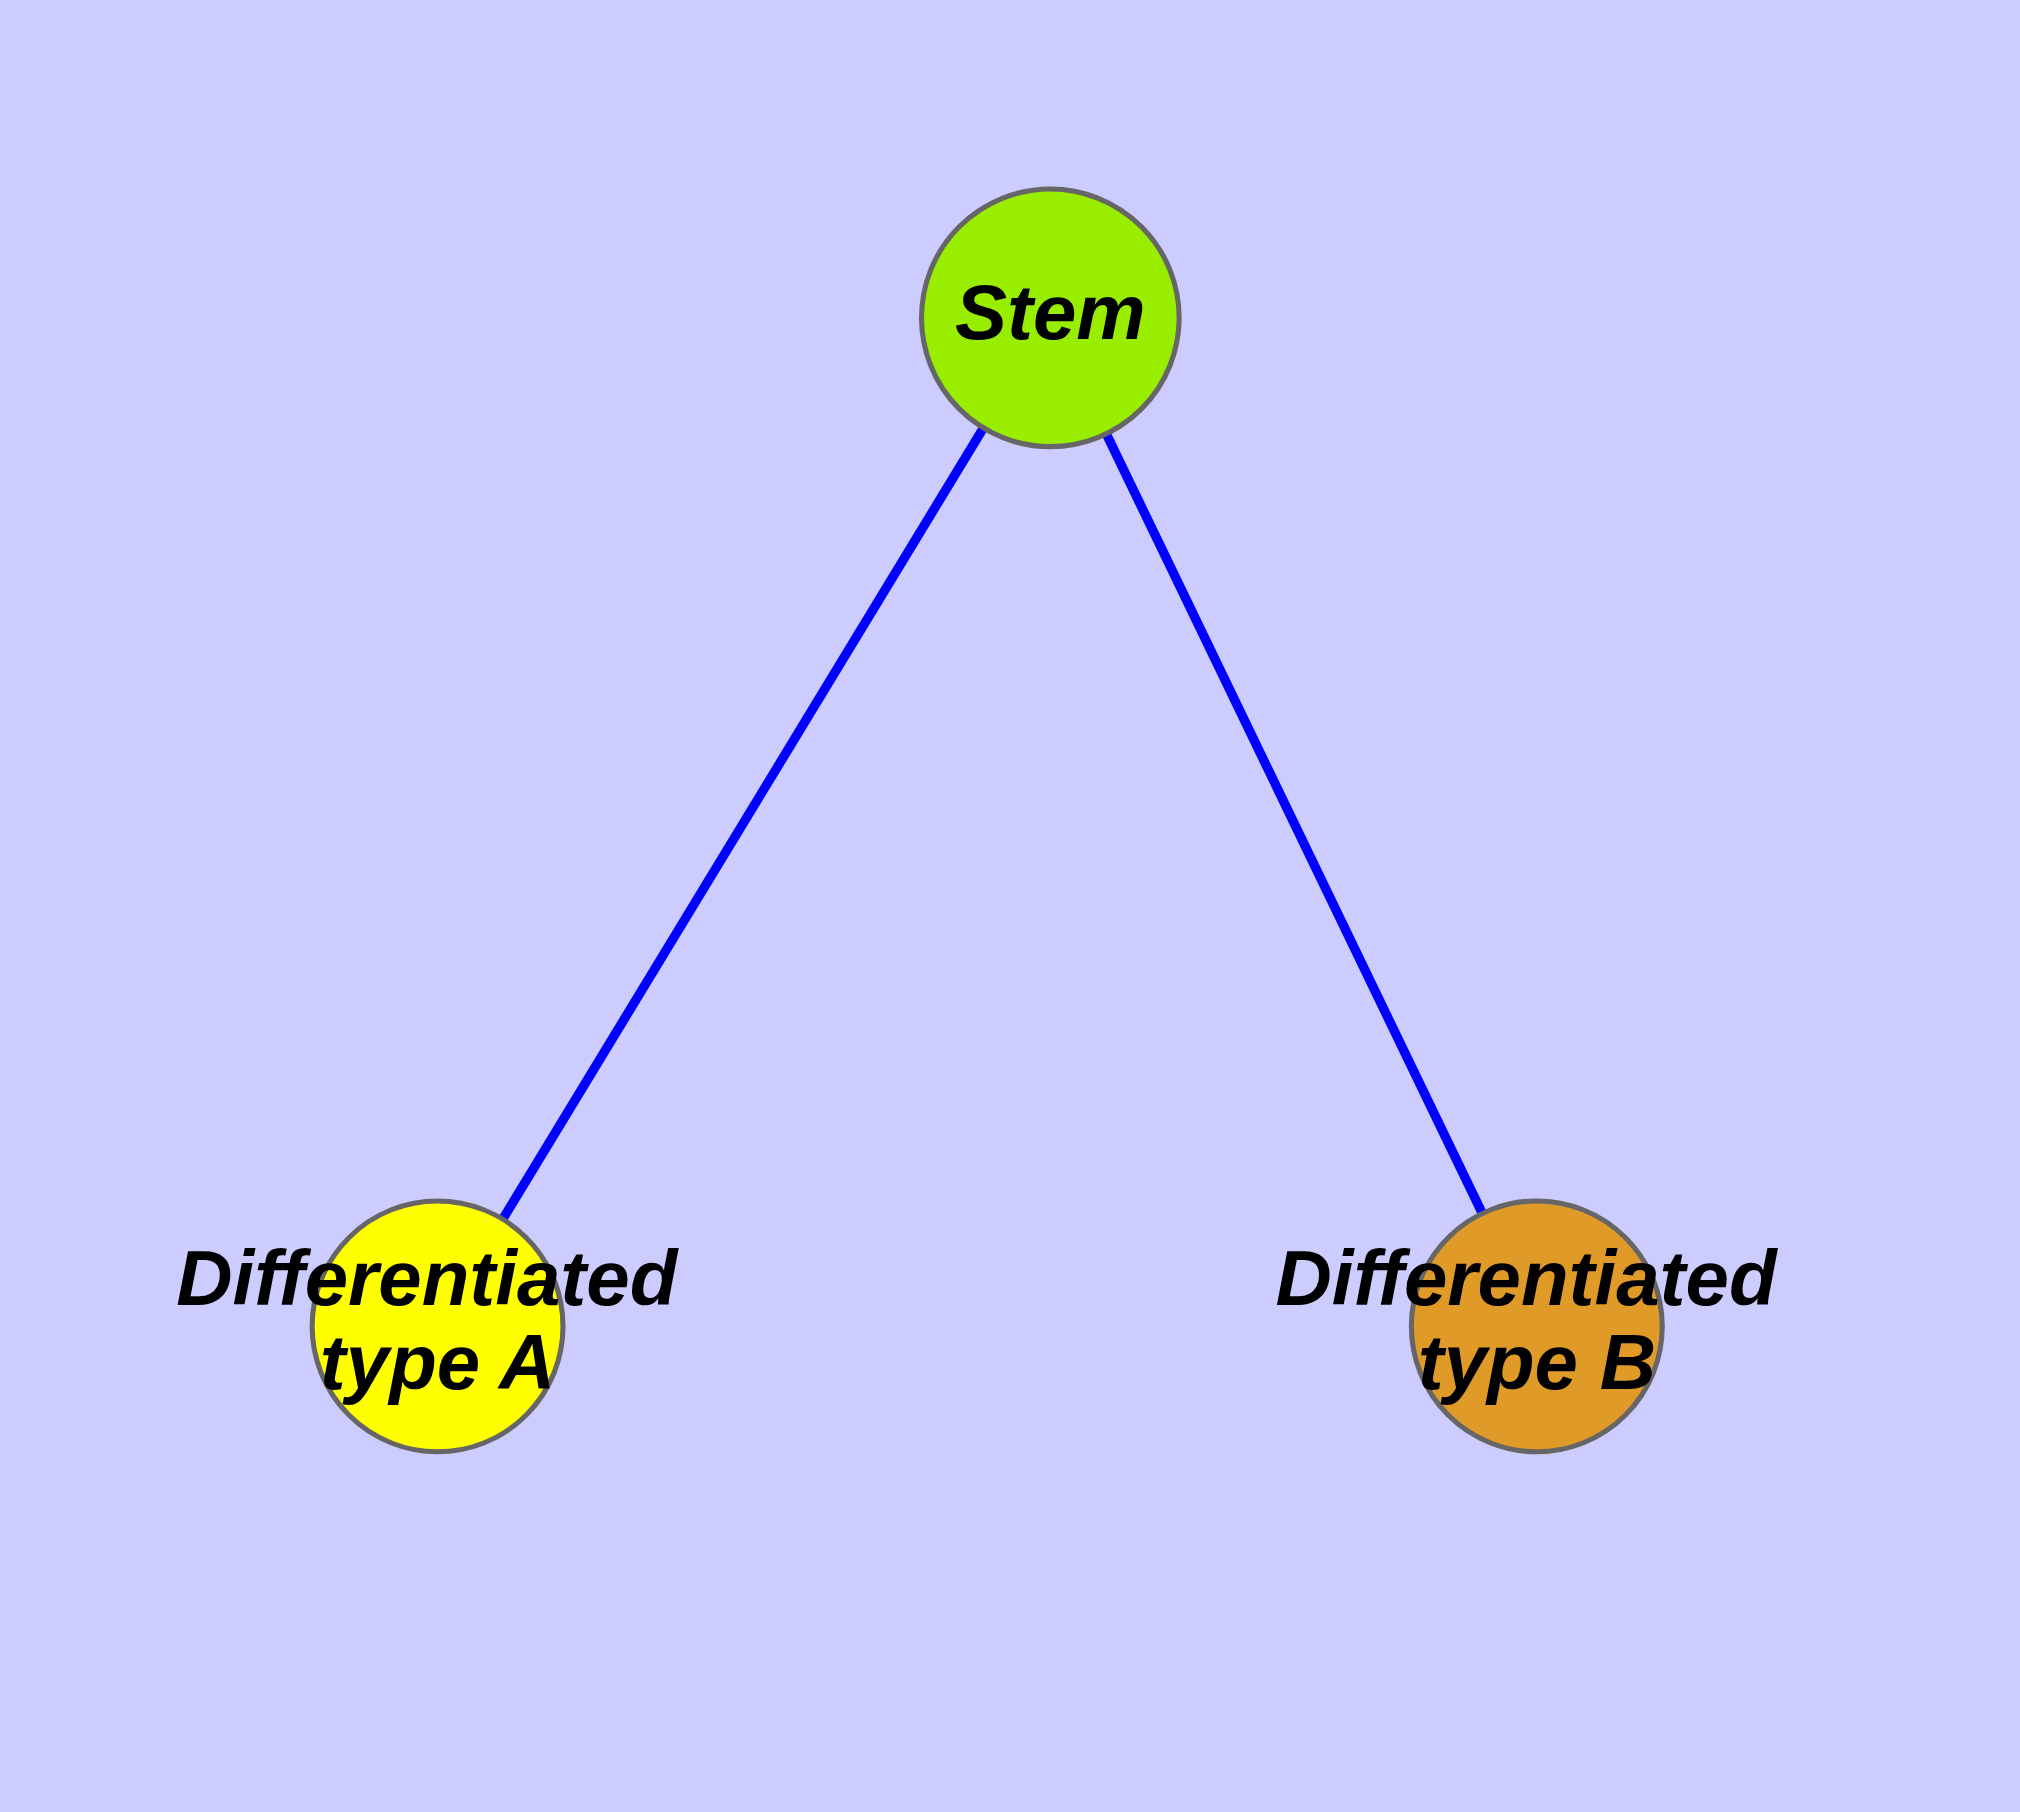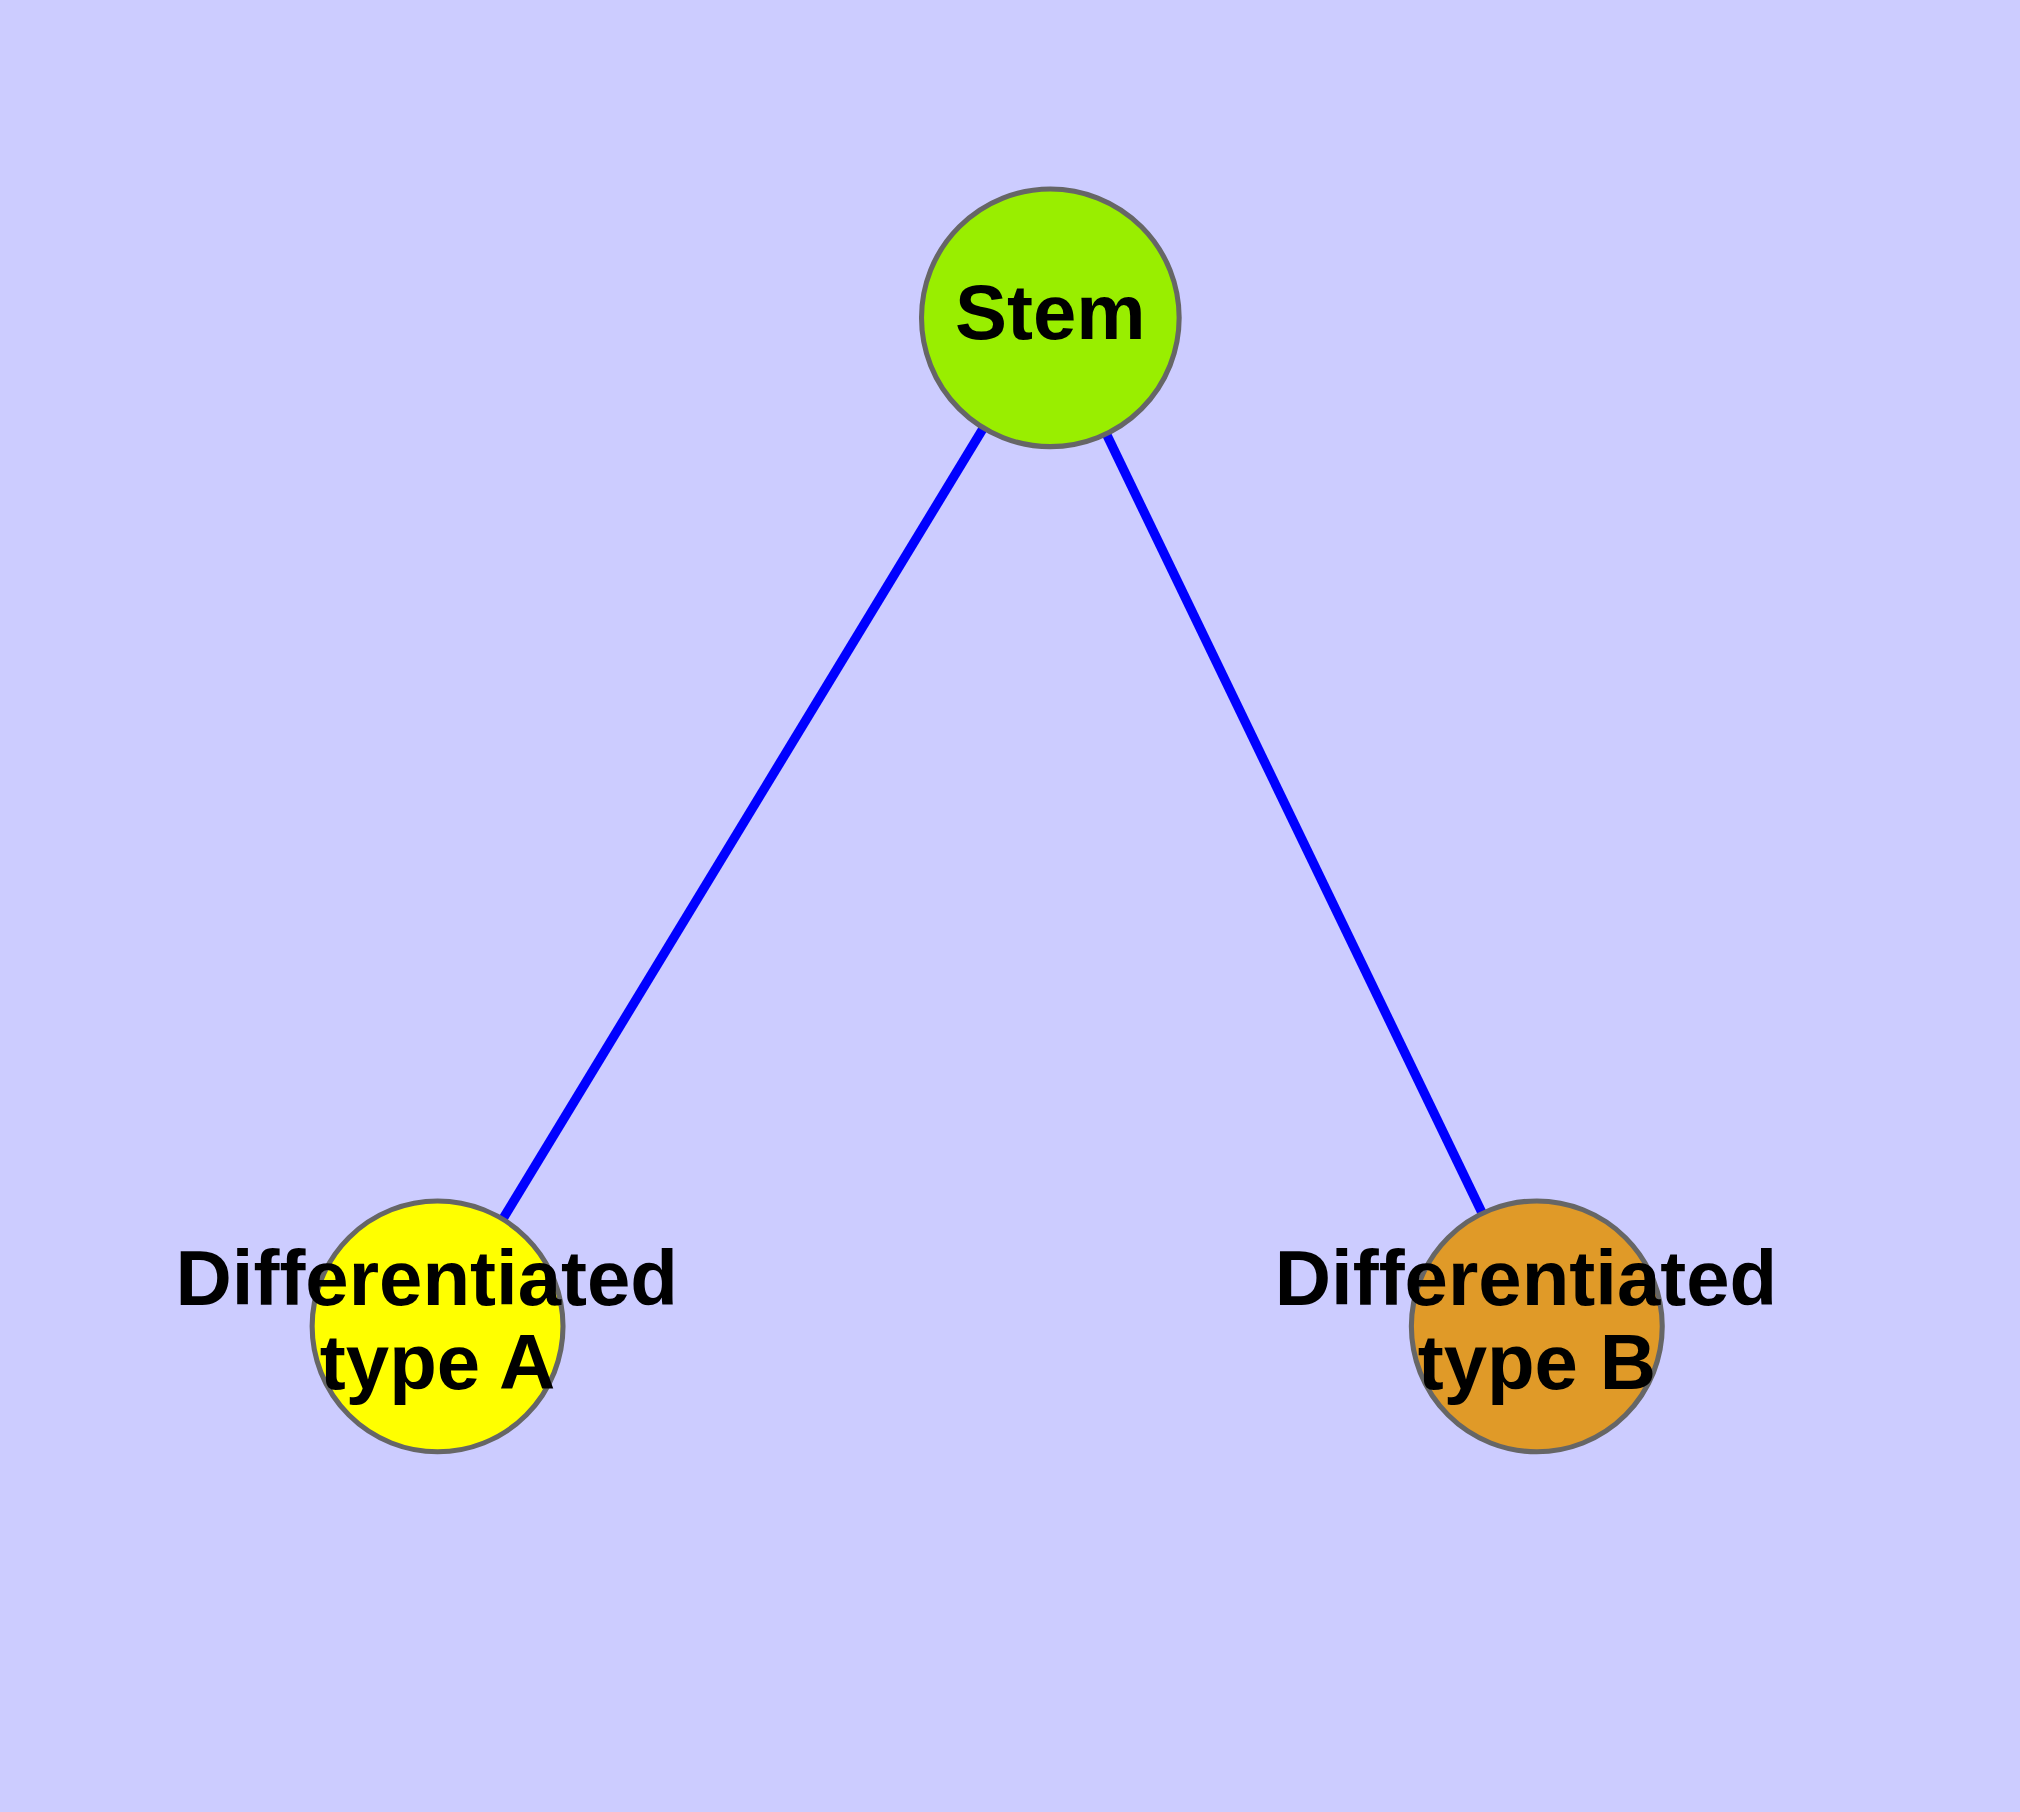--- a/index.html
+++ b/index.html
@@ -27,21 +27,21 @@
     font-family: "Liberation Sans", sans-serif;
     font-weight: bold;
     fill: #000000;
     text-anchor: middle;
     dominant-baseline: middle;
   }
 </style>
 </head>
 <body style="background: rgb(204, 204, 255);">
 
-<div id="canvas" style="width: 2021px; height: 1812px; background: rgb(204, 204, 255);">
+<div id="canvas" style="width: 2021px; height: 1812px; background: rgb(204, 204, 255); font-style: italic;">
   <svg id="graph-svg" viewBox="0 0 2384 2138" style="width: 2021px; height: 1812px;">
 
     <g>
       <line class="graph-edge" x1="1239" y1="375" x2="516" y2="1565" stroke="#0000ff" stroke-width="11" stroke-linecap="butt"></line>
       <line class="graph-edge" x1="1239" y1="375" x2="1813" y2="1565" stroke="#0000ff" stroke-width="11" stroke-linecap="butt"></line>
     </g>
 
     <g>
 
       <g>

